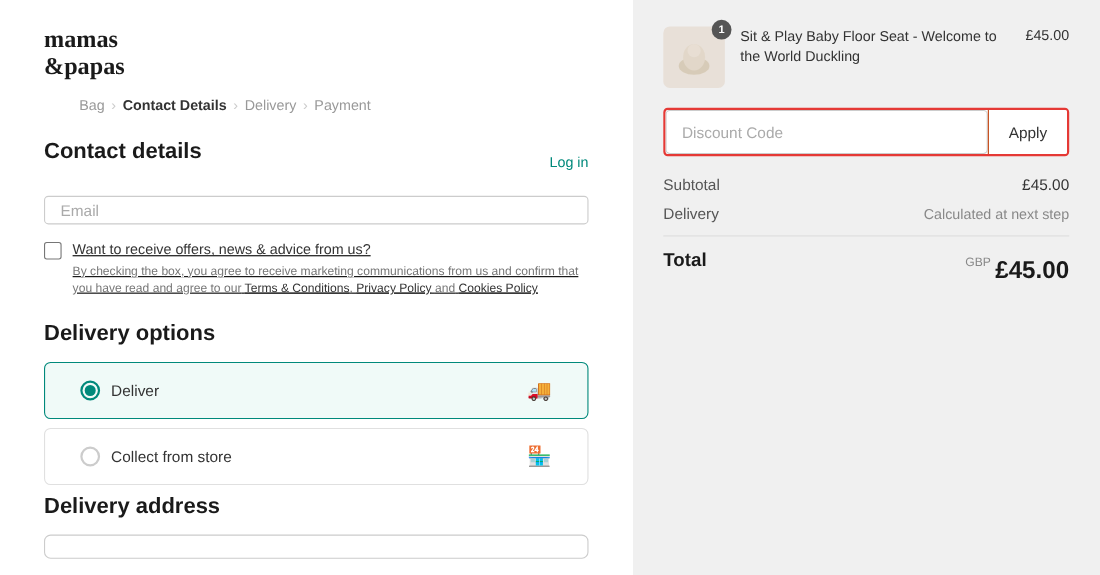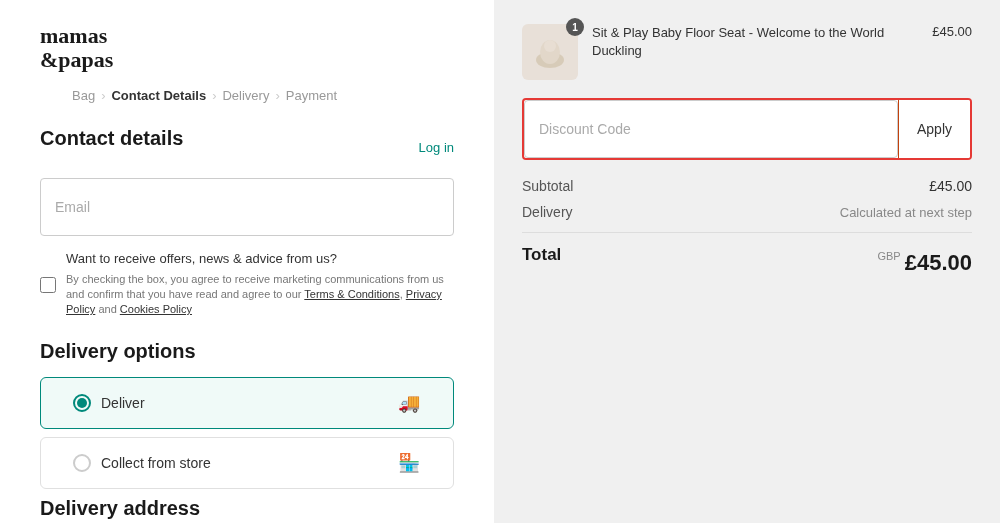--- a/index.html
+++ b/index.html
@@ -6,21 +6,21 @@
     body {
       font-family: -apple-system, BlinkMacSystemFont, 'Segoe UI', sans-serif;
       background: #f5f5f5;
       display: flex;
       height: 523px;
       overflow: hidden;
     }
 
     
     .left-panel {
-      width: 494px;
+      width: 575px;
       background: #fff;
       padding: 24px 40px;
       overflow-y: auto;
       flex-shrink: 0;
     }
 
     .logo {
       font-size: 22px;
       font-weight: 800;
       color: #1a1a1a;
@@ -68,36 +68,37 @@
       display: flex;
       justify-content: space-between;
       align-items: center;
       margin-bottom: 14px;
     }
 
     input[type="text"], input[type="email"] {
       width: 100%;
       border: 1px solid #ccc;
       border-radius: 4px;
-      padding: 20px 14px;
+      padding: 4px 14px;
       font-size: 14px;
       color: #0369a1;
       outline: none;
       background: #fff;
     }
     input::placeholder {
       color: #aaa;
     }
 
     .checkbox-row {
       display: flex;
-      align-items: center;
+      align-items: flex-start;
       gap: 10px;
       margin-top: 14px;
       margin-bottom: 6px;
+      text-decoration: underline;
     }
     .checkbox-row input[type="checkbox"] {
       width: 16px;
       height: 16px;
       margin-top: 2px;
       flex-shrink: 0;
       border: 1px solid #999;
       cursor: pointer;
     }
     .checkbox-label {

